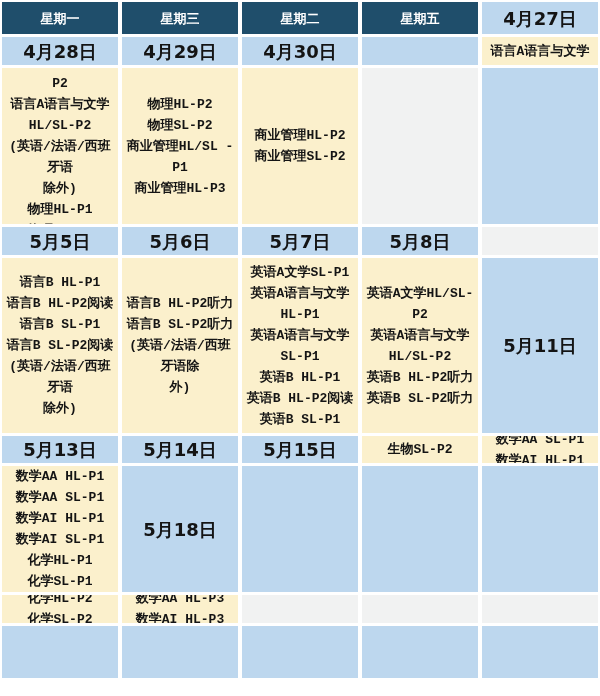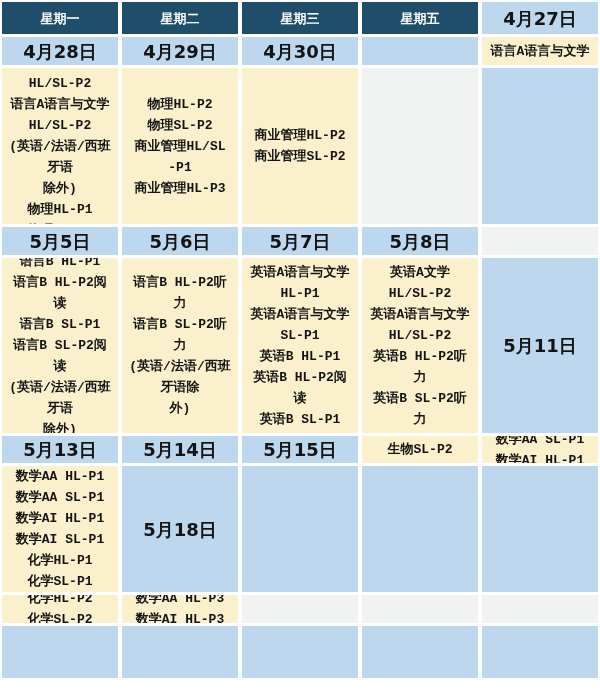--- a/index.html
+++ b/index.html
@@ -17,37 +17,37 @@
     grid-template-rows:32px 28px 156px 28px 175px 27px 126px 28px 52px 8px;
     column-gap:4px;row-gap:3px;
     padding:2px;background:var(--gap-bg);
   }
   .cell{
     display:flex;align-items:center;justify-content:center;
     text-align:center;color:var(--text);
     font-weight:bold;
     white-space:pre-line;
     line-height:21px;font-size:13px;
-    padding:2px 7px;
+    padding:2px 1px;
     overflow:hidden;
   }
   .head{background:var(--header-bg);color:var(--header-text);font-size:13px;}
   .date{background:var(--date-bg);font-size:18px;}
   .content{background:var(--content-bg);font-family:Liberation Mono, monospace;}
   .empty{background:var(--empty-bg);}
   .strip{background:var(--date-bg);padding:0;}
 </style>
 </head>
 <body>
 
 <div class="board">
 
   <div class="cell head">星期一</div>
+  <div class="cell head">星期三</div>
   <div class="cell head">星期二</div>
-  <div class="cell head">星期三</div>
   <div class="cell head">星期五</div>
 
   <div class="cell date">4月27日</div>
   <div class="cell date">4月28日</div>
   <div class="cell date">4月29日</div>
   <div class="cell date">4月30日</div>
   <div class="cell date"></div>
 
   <div class="cell content">语言A文学HL-P1
 语言A文学SL-P1

